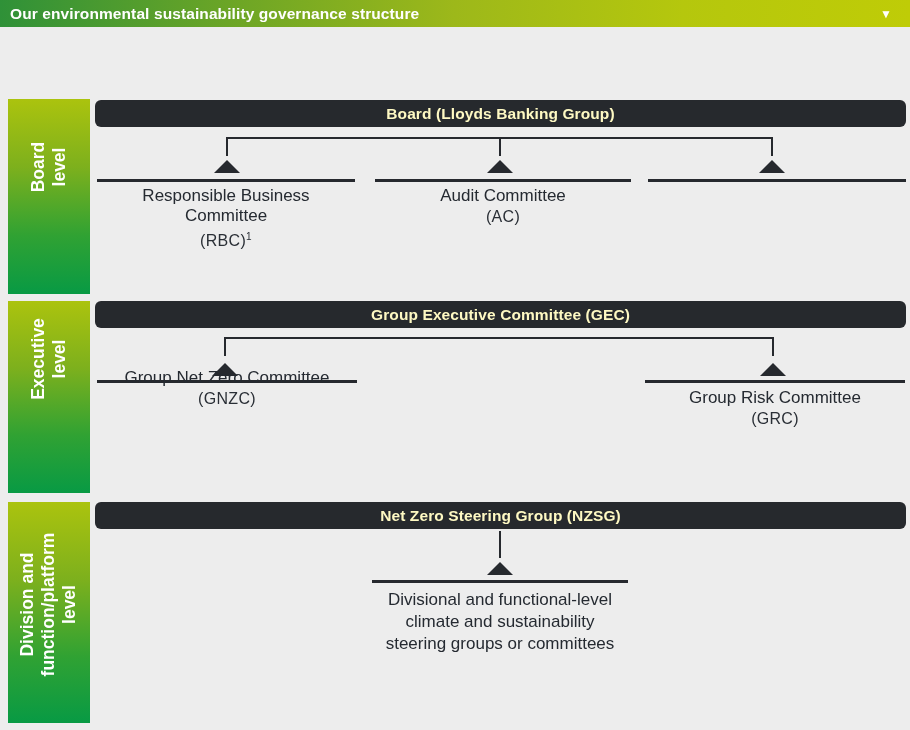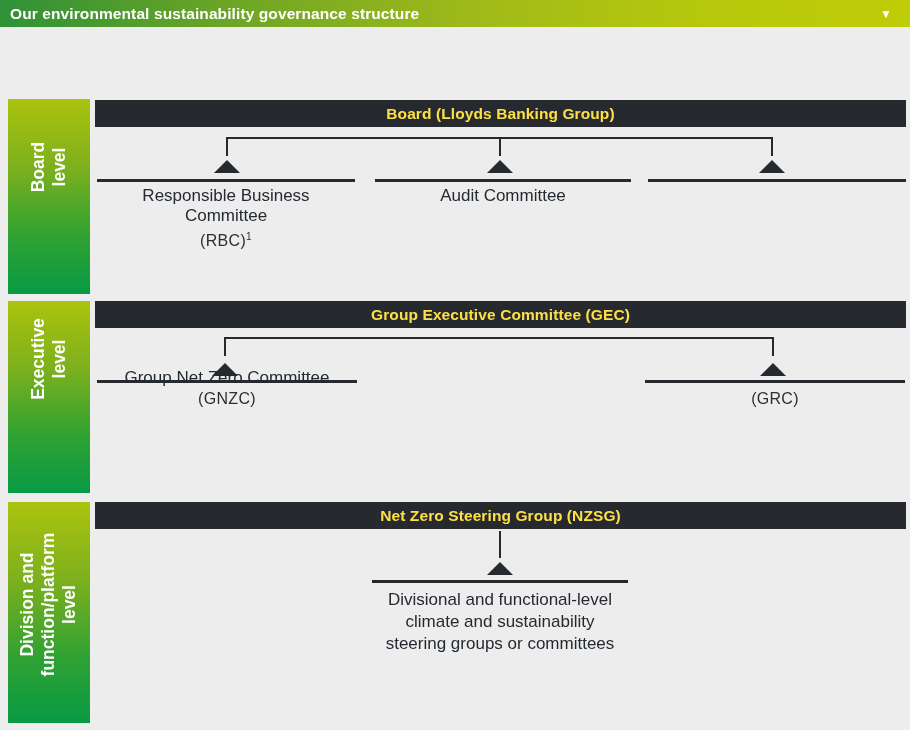--- a/index.html
+++ b/index.html
@@ -33,23 +33,23 @@
   }
   .lbl-1 { top:99px;  height:195px; }
   .lbl-2 { top:301px; height:192px; }
   .lbl-3 { top:502px; height:221px; }
   .lbl-1 .rot { transform:rotate(-90deg) translateX(30px); }
   .lbl-2 .rot { transform:rotate(-90deg) translateX(38px); }
   .lbl-3 .rot { transform:rotate(-90deg) translateX(8px); }
   
   .bar {
     position:absolute; left:95px; width:811px; height:27px;
-    background:#26292d; color:#fde047;
+    background:#26292d; color:#fef9c3;
     display:flex; align-items:center; justify-content:center;
-    font-weight:bold; font-size:15.5px; letter-spacing:0.1px;
+    font-weight:bold; font-size:15.5px; letter-spacing:0.1px;border-radius:6px;
   }
   .bar-1 { top:100px; } .bar-2 { top:301px; } .bar-3 { top:502px; }
   
   .hline { position:absolute; height:2px; background:#26292e; }
   .vline { position:absolute; width:2px;  background:#26292e; }
   .rule  { position:absolute; height:3px; background:#26292e; }
   .tri {
     position:absolute; width:0; height:0;
     border-left:13px solid transparent;
     border-right:13px solid transparent;
@@ -95,20 +95,21 @@
   <div class="rule" style="left:375px; top:179px; width:256px;"></div>
   <div class="rule" style="left:648px; top:179px; width:258px;"></div>
 
   <div class="committee" style="left:97px; top:186px; width:258px;">
     <div class="name">Responsible Business
 Committee</div>
     <div class="abbr"><span>(RBC)</span><sup>1</sup></div>
   </div>
   <div class="committee" style="left:374px; top:186px; width:258px;">
     <div class="name">Audit Committee</div>
+    <div class="abbr">(AC)</div>
   </div>
 
   <div class="level-label lbl-2">
     <div class="rot">Executive
 level</div>
   </div>
   <div class="bar bar-2">
     <span>Group Executive Committee (GEC)</span>
   </div>
 
@@ -118,20 +119,21 @@
   <div class="tri" style="left:212px; top:363px;"></div>
   <div class="tri" style="left:760px; top:363px;"></div>
   <div class="rule" style="left:97px;  top:380px; width:260px;"></div>
   <div class="rule" style="left:645px; top:380px; width:260px;"></div>
 
   <div class="committee" style="left:97px; top:368px; width:260px;">
     <div class="name">Group Net Zero Committee</div>
     <div class="abbr">(GNZC)</div>
   </div>
   <div class="committee" style="left:645px; top:388px; width:260px;">
+    <div class="name">Group Risk Committee</div>
     <div class="abbr">(GRC)</div>
   </div>
 
   <div class="level-label lbl-3">
     <div class="rot">Division and
 function/platform
 level</div>
   </div>
   <div class="bar bar-3">
     <span>Net Zero Steering Group (NZSG)</span>

